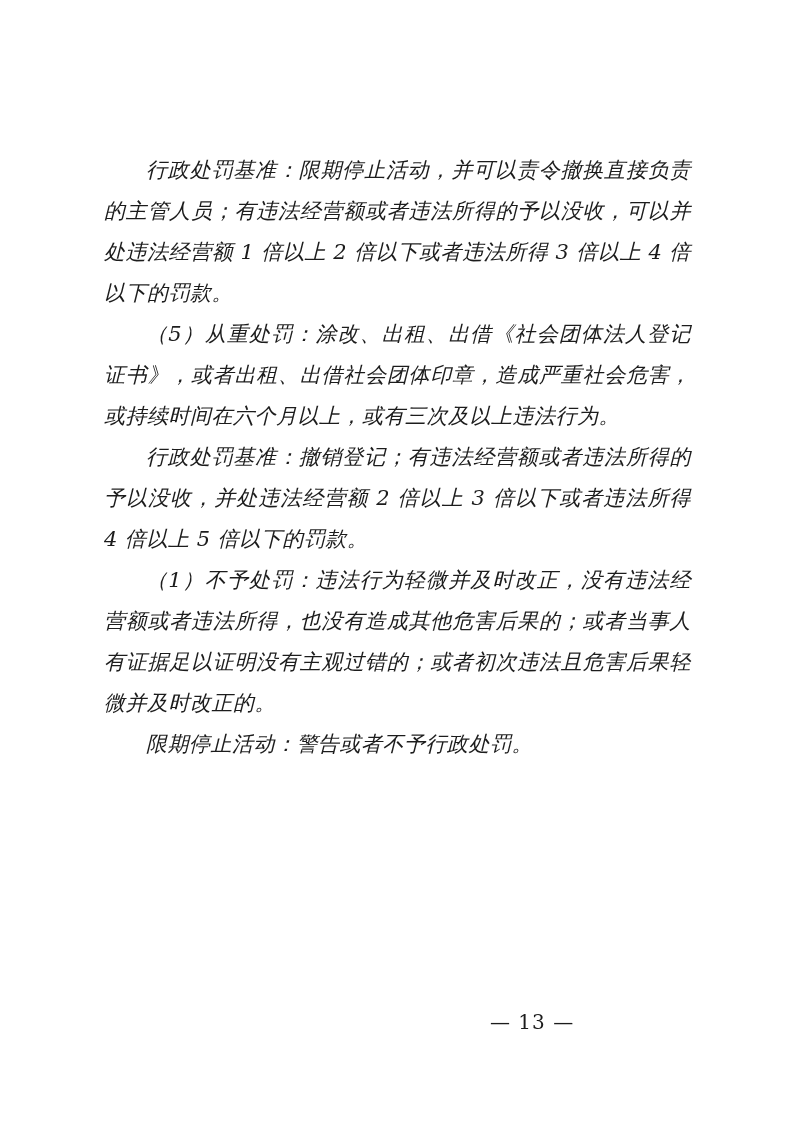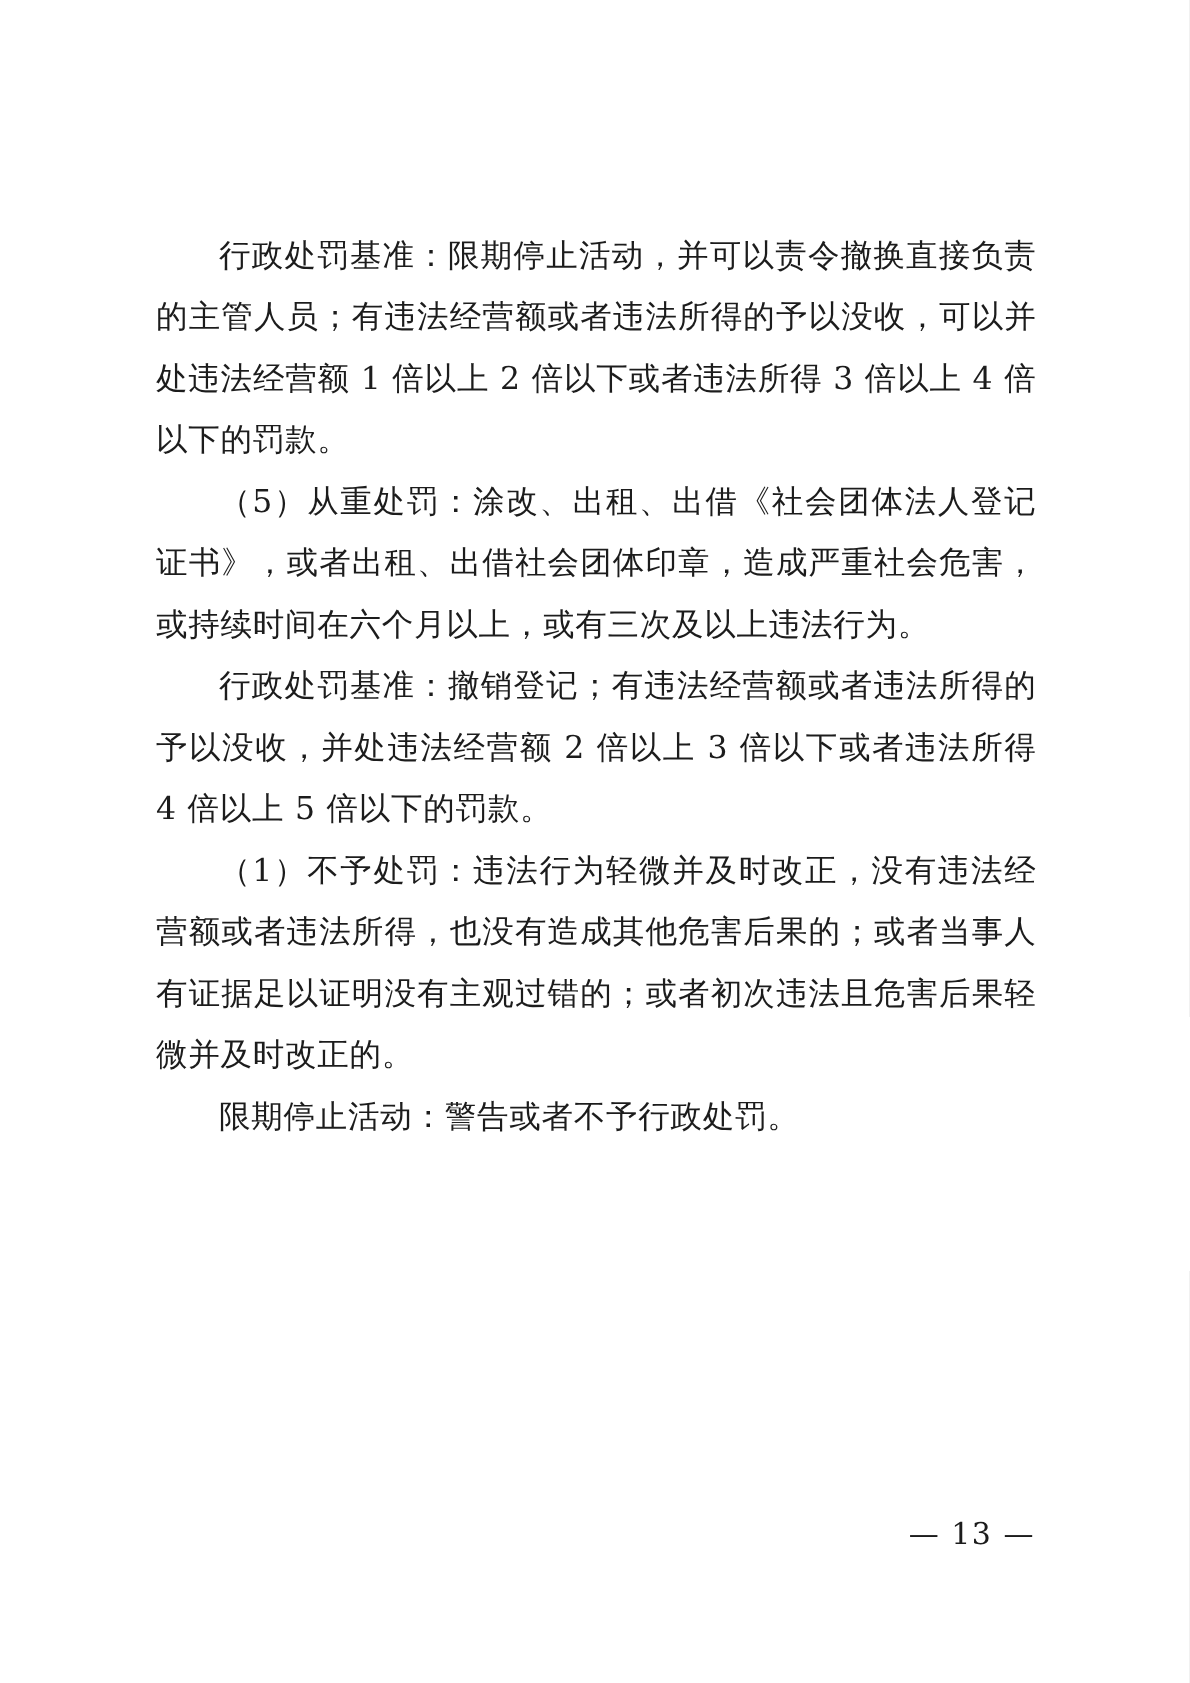--- a/index.html
+++ b/index.html
@@ -19,35 +19,35 @@
   .doc-body {
     position: absolute;
     left: 104px;
     top: 150px;
     width: 587px;
     color: #1c1c1c;
     font-size: 21px;
     line-height: 41px;
     letter-spacing: 0.5px;
     text-align: justify;
+    font-style: italic;
   }
   .doc-body p {
     margin: 0;
     padding: 0;
     text-indent: 2em;
     
     text-justify: inter-character;
     word-break: break-all;
   }
   .page-footer {
     position: absolute;
     right: 103px;
     top: 1008px;
     width: 200px;
-    text-align: right;
     color: #1c1c1c;
     font-size: 20px;
     line-height: 28px;
     letter-spacing: 1px;
   }
 </style>
 </head>
 <body>
 
 <div class="page">

